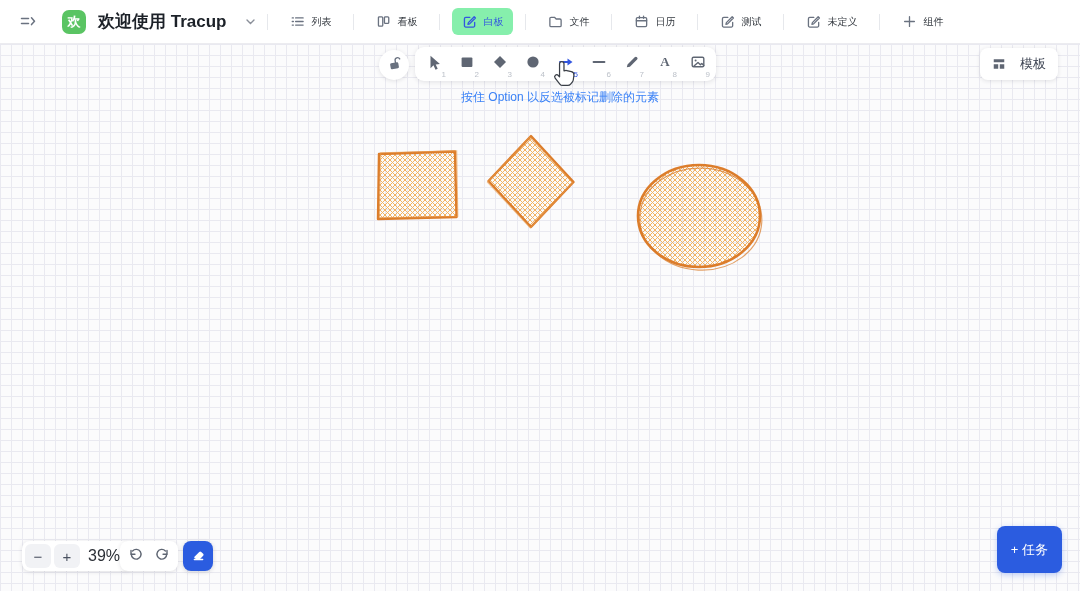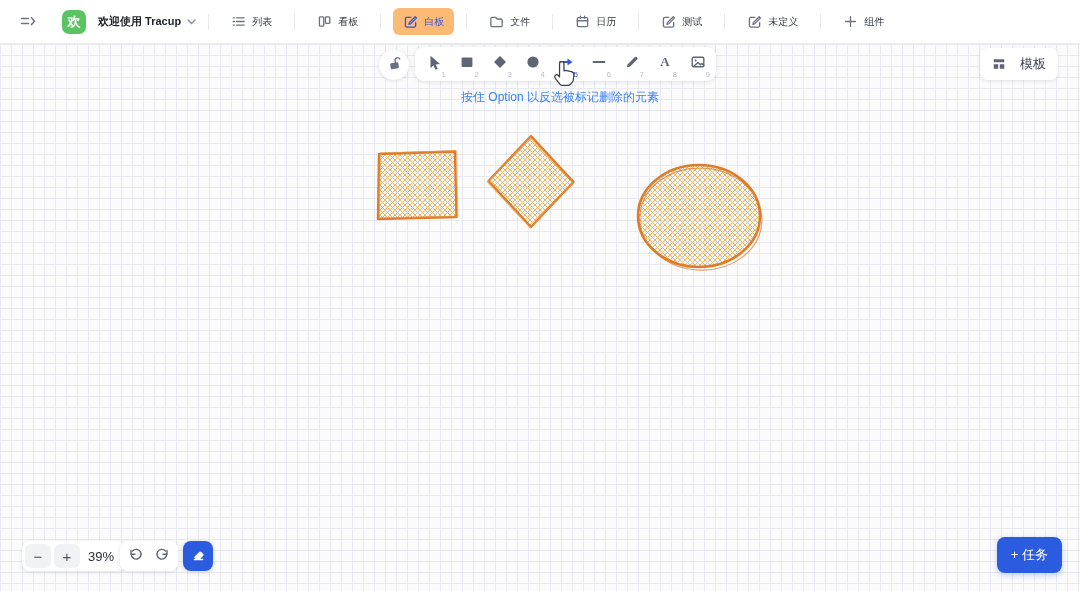--- a/index.html
+++ b/index.html
@@ -10,30 +10,30 @@
   .header {
     height:44px; background:#ffffff; border-bottom:1px solid #ececf0;
     display:flex; align-items:center; padding:0 16px; position:relative; z-index:30;
   }
   .hdr-left { display:flex; align-items:center; gap:10px; }
   .sb-toggle { width:22px; height:22px; display:flex; align-items:center; justify-content:center; cursor:pointer; color:#6a7280; }
   .board-avatar {
     width:24px; height:24px; border-radius:7px; background:#5ac463; color:#fff;
     font-size:13px; font-weight:bold; display:flex; align-items:center; justify-content:center; margin-left:14px;
   }
-  .board-title { font-size:11px; font-weight:bold; color:#1c2128; display:flex; align-items:center; gap:6px; margin-left:2px; }
+  .board-title { font-size:17px; font-weight:bold; color:#1c2128; display:flex; align-items:center; gap:20px; margin-left:2px; }
   .caret { color:#8a8f99; display:flex; }
   .hdr-divider { width:1px; height:16px; background:#e6e8ec; margin:0 12px; }
   .tabs { display:flex; align-items:center; }
   .tab {
     display:flex; align-items:center; gap:6px; font-size:10px; color:#33383f;
     padding:6px 10px; border-radius:6px; cursor:pointer; white-space:nowrap;
   }
   .tab .ticon { color:#6a7280; display:flex; }
-  .tab.active { background:#fdba74; color:#3356e0;align-items:center; }
+  .tab.active { background:#86efac; color:#3356e0;align-items:center; }
   .tab.active .ticon { color:#3356e0; }
 
   
   .canvas {
     position:absolute; top:44px; left:0; right:0; bottom:0;
     background-color:#fbfbfc;
     background-image:
       linear-gradient(#e9e9f0 1px, transparent 1px),
       linear-gradient(90deg, #e9e9f0 1px, transparent 1px);
     background-size:11px 11px;
@@ -75,35 +75,35 @@
 
   
   .zoom-pill {
     position:absolute; left:22px; bottom:20px; height:30px; background:#fff; border-radius:8px;
     box-shadow:0 1px 4px rgba(30,35,48,.12); display:flex; align-items:center; padding:3px; gap:3px; z-index:40;
   }
   .zoom-btn {
     width:26px; height:24px; border-radius:6px; background:#f1f2f5; color:#4a5160;
     display:flex; align-items:center; justify-content:center; font-size:15px; cursor:pointer; line-height:1;
   }
-  .zoom-level { font-size:13px; color:#2b2f36; padding:0 8px 0 5px; }
+  .zoom-level { font-size:16px; color:#2b2f36; padding:0 8px 0 5px; }
   .history-pill {
     position:absolute; left:120px; bottom:20px; height:30px; background:#fff; border-radius:8px;
     box-shadow:0 1px 4px rgba(30,35,48,.12); display:flex; align-items:center; padding:0 2px; z-index:40;
   }
   .hist-btn { width:27px; height:30px; display:flex; align-items:center; justify-content:center; color:#5f6673; cursor:pointer; }
   .eraser-btn {
     position:absolute; left:183px; bottom:20px; width:30px; height:30px; border-radius:8px;
     background:#2b5ce0; display:flex; align-items:center; justify-content:center; cursor:pointer;
     box-shadow:0 1px 4px rgba(30,35,48,.18); z-index:40;
   }
 
   
   .task-btn {
-    position:absolute; right:18px; bottom:18px; height:36px; padding:0 14px;
+    position:absolute; right:18px; bottom:18px; height:47px; padding:0 14px;
     background:#2b5ce0; border-radius:8px; color:#fff; font-size:13px;
     display:flex; align-items:center; gap:2px; cursor:pointer; z-index:40;
     box-shadow:0 2px 6px rgba(43,92,224,.3);
   }
 
   
   .hand-cursor { position:absolute; left:551px; top:60px; z-index:60; pointer-events:none; }
 </style>
 </head>
 <body>

